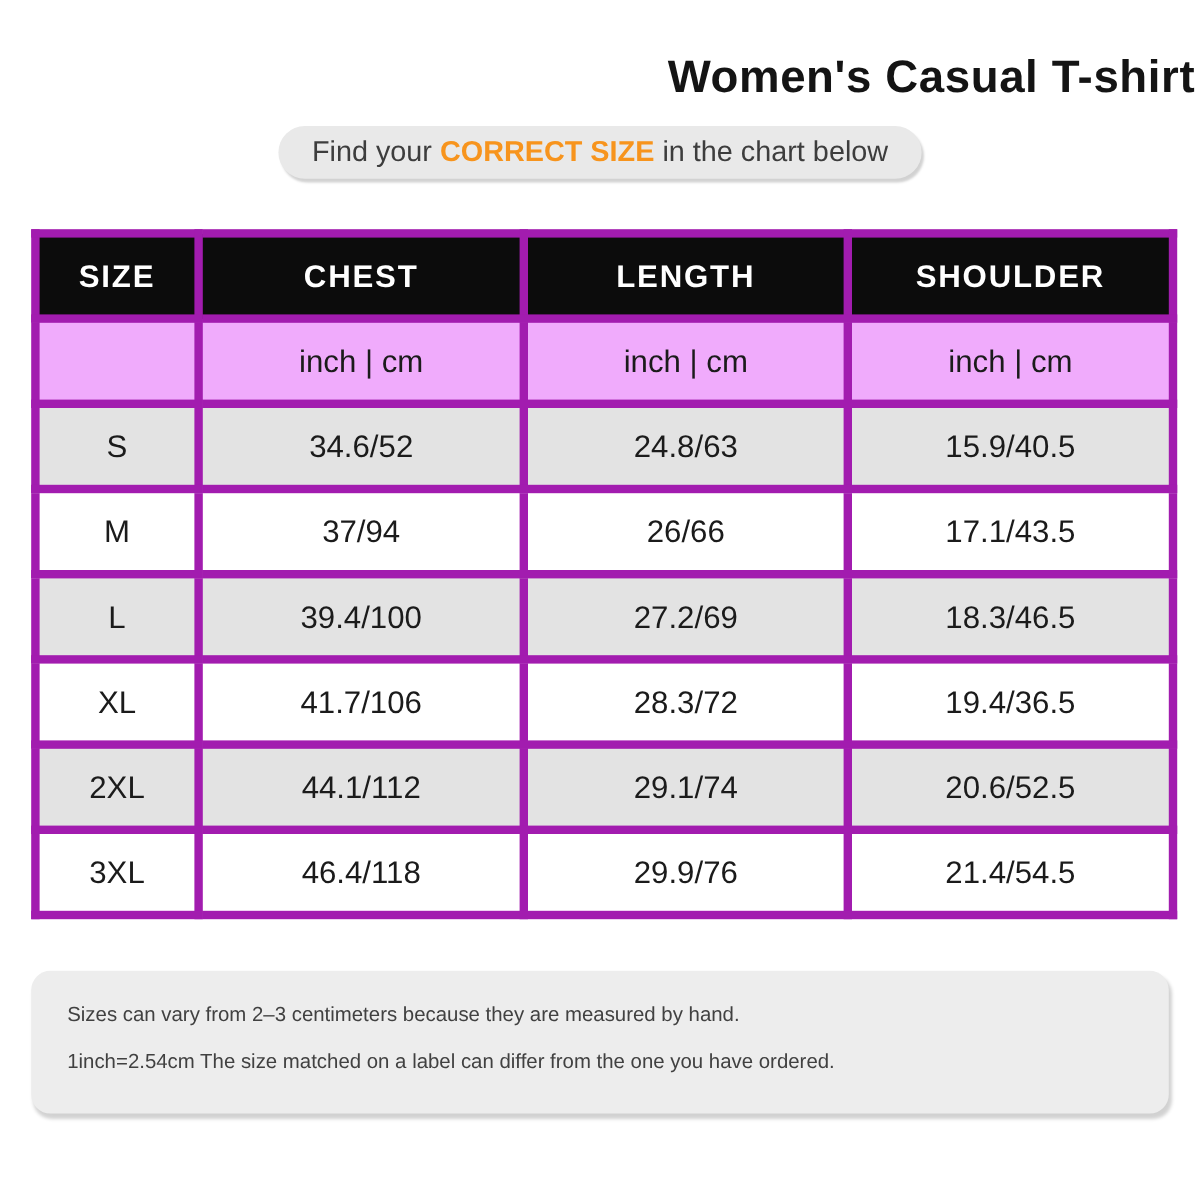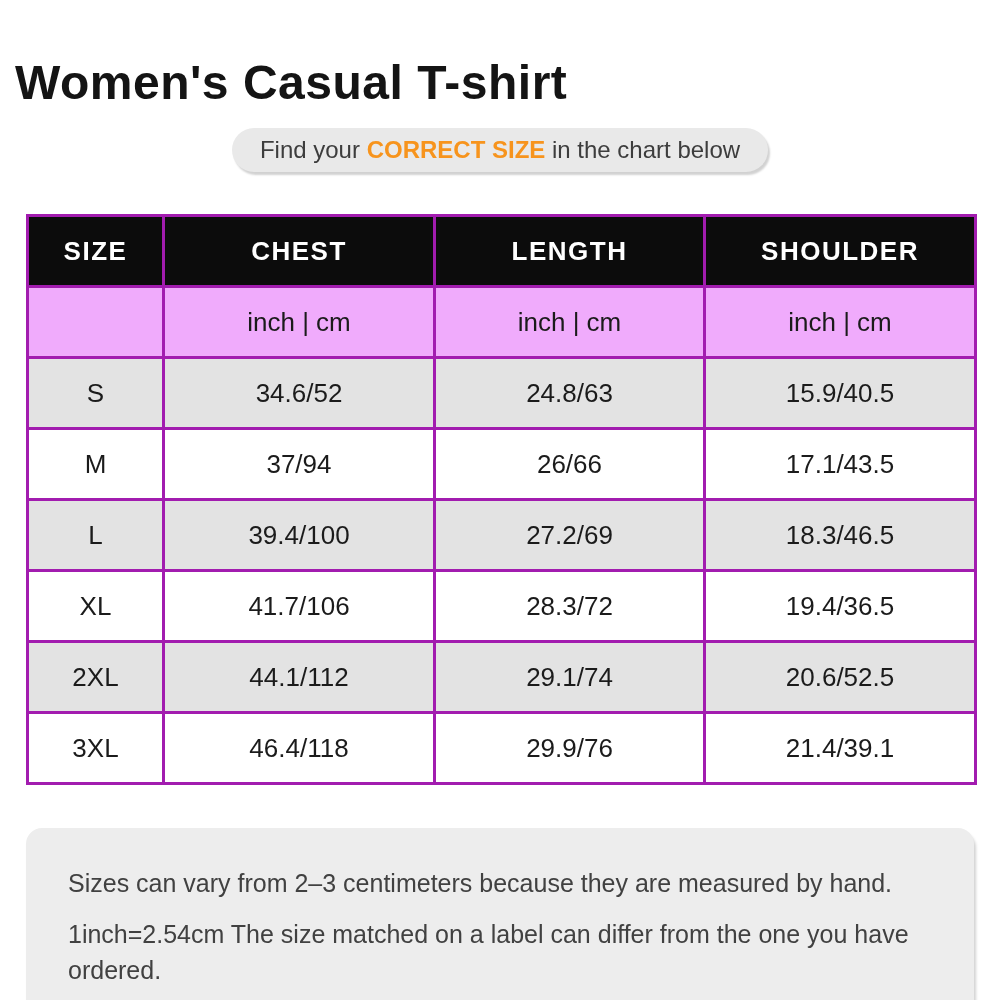--- a/index.html
+++ b/index.html
@@ -7,24 +7,24 @@
     margin: 0;
     padding: 0;
     width: 1000px;
     height: 1000px;
     background: #ffffff;
     font-family: "Liberation Sans", sans-serif;
   }
   .page { width: 1000px; height: 1000px; overflow: hidden; }
 
   .title {
-    margin: 15px;
+    margin: 4px;
     padding-top: 40px;
-    text-align: left;
-    font-size: 48px;
+    text-align: right;
+    font-size: 38px;
     font-weight: 800;
     letter-spacing: 0.5px;
     color: #141414;
   }
 
   .pill-wrap { text-align: center; margin-top: 18px; }
   .pill {
     display: inline-block;
     background: #e9e9e9;
     border-radius: 26px;
@@ -35,21 +35,21 @@
   }
   .pill .hl { color: #F7941D; font-weight: 700; }
 
   table.size-table {
     border-collapse: collapse;
     table-layout: fixed;
     width: 948px;
     margin: 42px 0 0 26px;
   }
   .size-table th, .size-table td {
-    border: 3px solid #a21caf;
+    border: 7px solid #a21caf;
     text-align: center;
     vertical-align: middle;
     height: 71px;
     padding: 0;
     font-size: 26px;
     color: #1b1b1b;
     font-weight: 400;
   }
   .size-table thead th {
     background: #0c0c0c;
@@ -63,22 +63,22 @@
 
   .note-box {
     width: 948px;
     margin: 43px 0 0 26px;
     background: #ededed;
     border-radius: 16px;
     padding: 25px 30px 30px 30px;
     box-shadow: 2px 4px 3px rgba(0,0,0,0.18);
   }
   .note-box p {
-    margin: 12px;
-    font-size: 25px;
+    margin: 0;
+    font-size: 17px;
     line-height: 1.44;
     color: #414141;
   }
   .note-box p + p { margin-top: 15px; }
 </style>
 </head>
 <body>
 
 <div class="page">
 
@@ -137,21 +137,21 @@
       <tr class="row-alt">
         <td>2XL</td>
         <td>44.1/112</td>
         <td>29.1/74</td>
         <td>20.6/52.5</td>
       </tr>
       <tr>
         <td>3XL</td>
         <td>46.4/118</td>
         <td>29.9/76</td>
-        <td>21.4/39.1</td>
+        <td>21.4/54.5</td>
       </tr>
     </tbody>
   </table>
 
   <div class="note-box">
     <p>Sizes can vary from 2–3 centimeters because they are measured by hand.</p>
     <p>1inch=2.54cm The size matched on a label can differ from the one you have ordered.</p>
   </div>
 
 </div>

